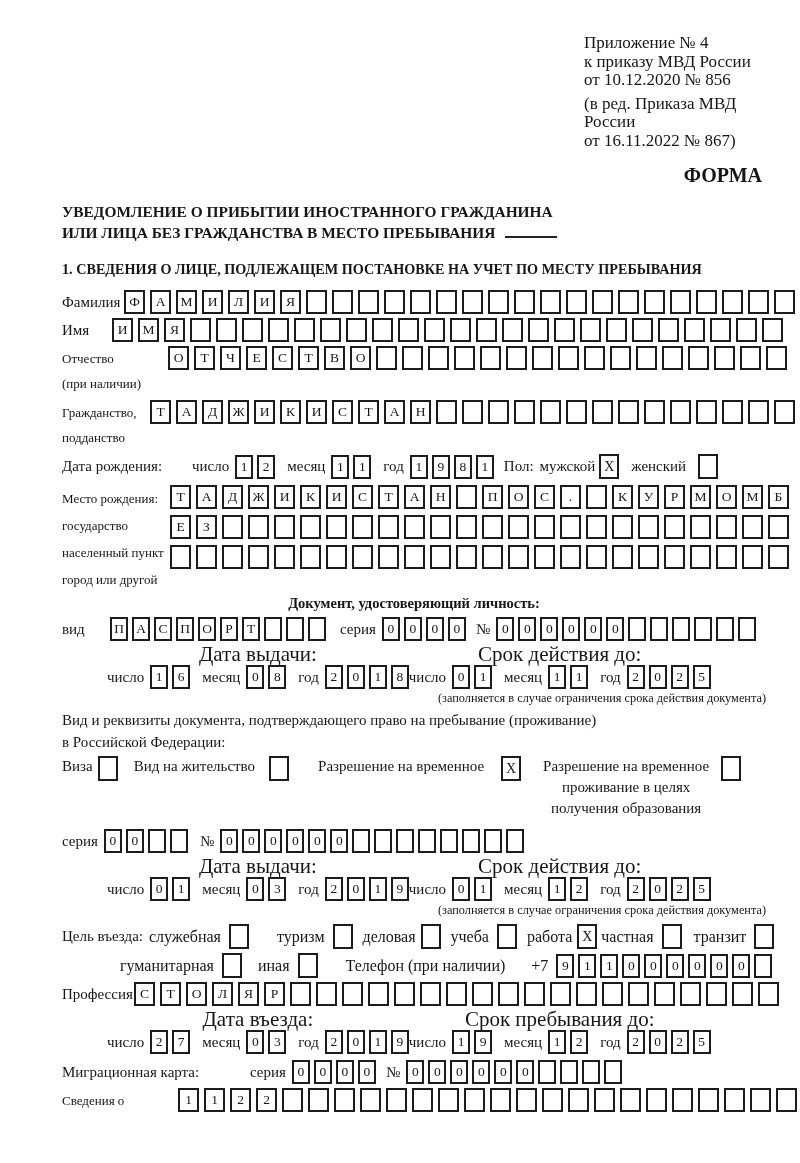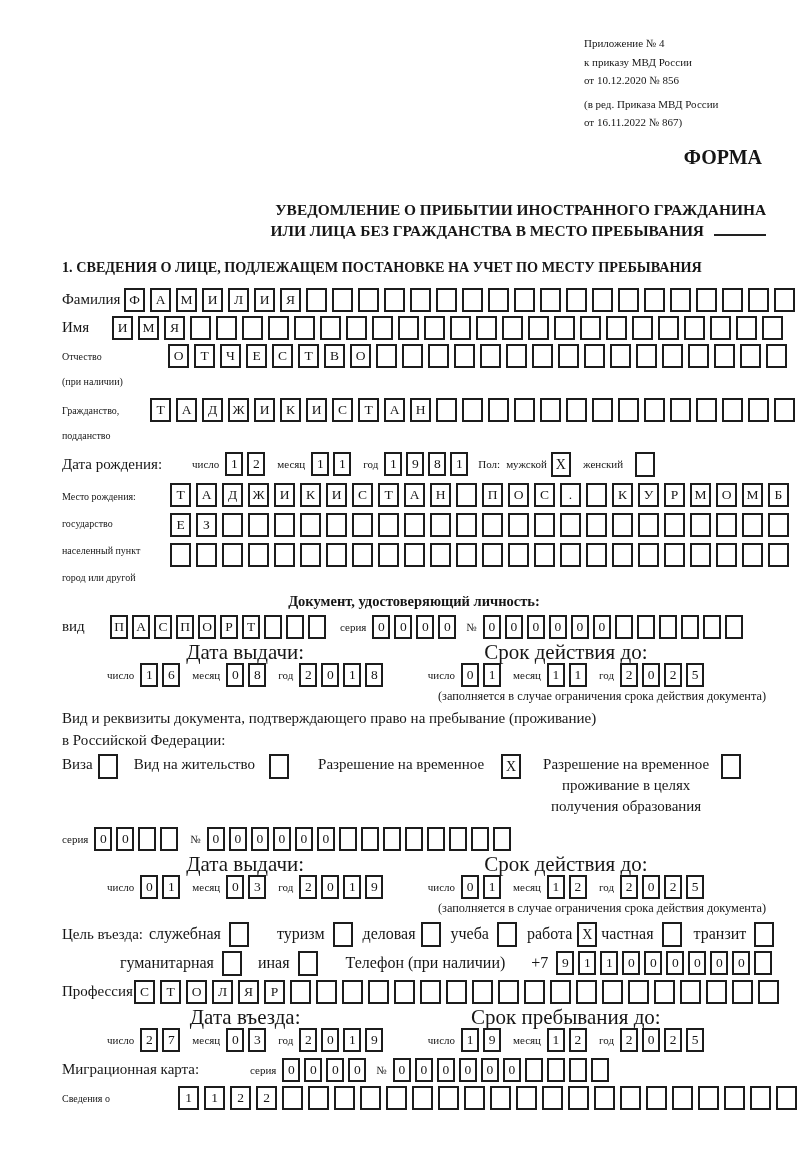--- a/index.html
+++ b/index.html
@@ -1,52 +1,52 @@
 <!DOCTYPE html>
 <html><head>
 <meta charset="utf-8">
 <style>
   html,body{margin:0;padding:0;background:#fff;}
   body{width:800px;height:1163px;overflow:hidden;color:#161616;
        font-family:"Liberation Serif","DejaVu Serif",serif;}
   .page{box-sizing:border-box;width:800px;height:1163px;padding:34px 34px 0 62px;}
 
   
-  .appendix{margin-left:auto;width:182px;font-size:11px;line-height:18.5px;}
+  .appendix{margin-left:auto;width:182px;font-size:17px;line-height:18.5px;}
   .amend{margin-top:5px;}
   .forma{text-align:right;font-weight:bold;font-size:20px;margin-top:14px;padding-right:4px;}
-  .title{text-align:right;font-weight:bold;font-size:15.4px;line-height:21px;margin-top:30px;}
+  .title{text-align:left;font-weight:bold;font-size:15.4px;line-height:21px;margin-top:14px;}
   .tline{display:inline-block;width:52px;height:13px;border-bottom:2px solid #222;margin-left:10px;}
   .sect{font-weight:bold;font-size:14.2px;margin-top:18px;margin-bottom:12px;}
 
   
   .row{display:flex;align-items:center;margin-bottom:4px;min-height:24px;}
   .row.top{align-items:flex-start;}
   .lbl{font-size:15px;flex:none;}
-  .lblcol{display:flex;flex-direction:column;flex:none;font-size:10px;line-height:25px;}
+  .lblcol{display:flex;flex-direction:column;flex:none;font-size:13px;line-height:25px;}
   .boxes{display:inline-flex;flex:none;gap:5px;}
   .boxes.sm{gap:4px;}
   .cell{box-sizing:border-box;flex:none;display:inline-block;width:21px;height:24px;
         border:2px solid #1c1c1c;font:13.5px/20px "Liberation Serif",serif;text-align:center;background:#fff;}
   .boxes.sm .cell{width:18px;}
   .cb{width:20px;height:25px;line-height:21px;font-size:14px;margin-left:8px;}
   .stack{display:flex;flex-direction:column;gap:6px;}
   .center-bold{text-align:center;font-weight:bold;font-size:14.5px;margin:2px 0 5px;}
   .plain{font-size:15px;margin-bottom:5px;}
 
   
   .daterow{position:relative;margin-bottom:6px;}
   .daterow.noted{padding-bottom:17px;}
   .dcols{display:flex;}
   .dcol{flex:none;}
   .dcol-l{margin-left:45px;}
   .dcol-r{margin-left:auto;margin-right:62px;}
   .dcap{text-align:center;font-size:21px;line-height:18px;}
   .dline{display:flex;align-items:center;margin-top:2px;}
-  .dl{font-size:11px;margin-right:6px;flex:none;}
+  .dl{font-size:15px;margin-right:6px;flex:none;}
   .gap{margin-left:12px;}
   .dnote{position:absolute;right:0;bottom:0;white-space:nowrap;font-size:12.3px;}
 
   
   .permits{display:flex;align-items:flex-start;font-size:15px;margin:3px 0 10px;line-height:21px;}
   .plbl{flex:none;}
   .pstack{display:flex;flex-direction:column;text-align:center;flex:none;line-height:21px;}
 
   
   .reps{position:relative;min-height:138px;}

